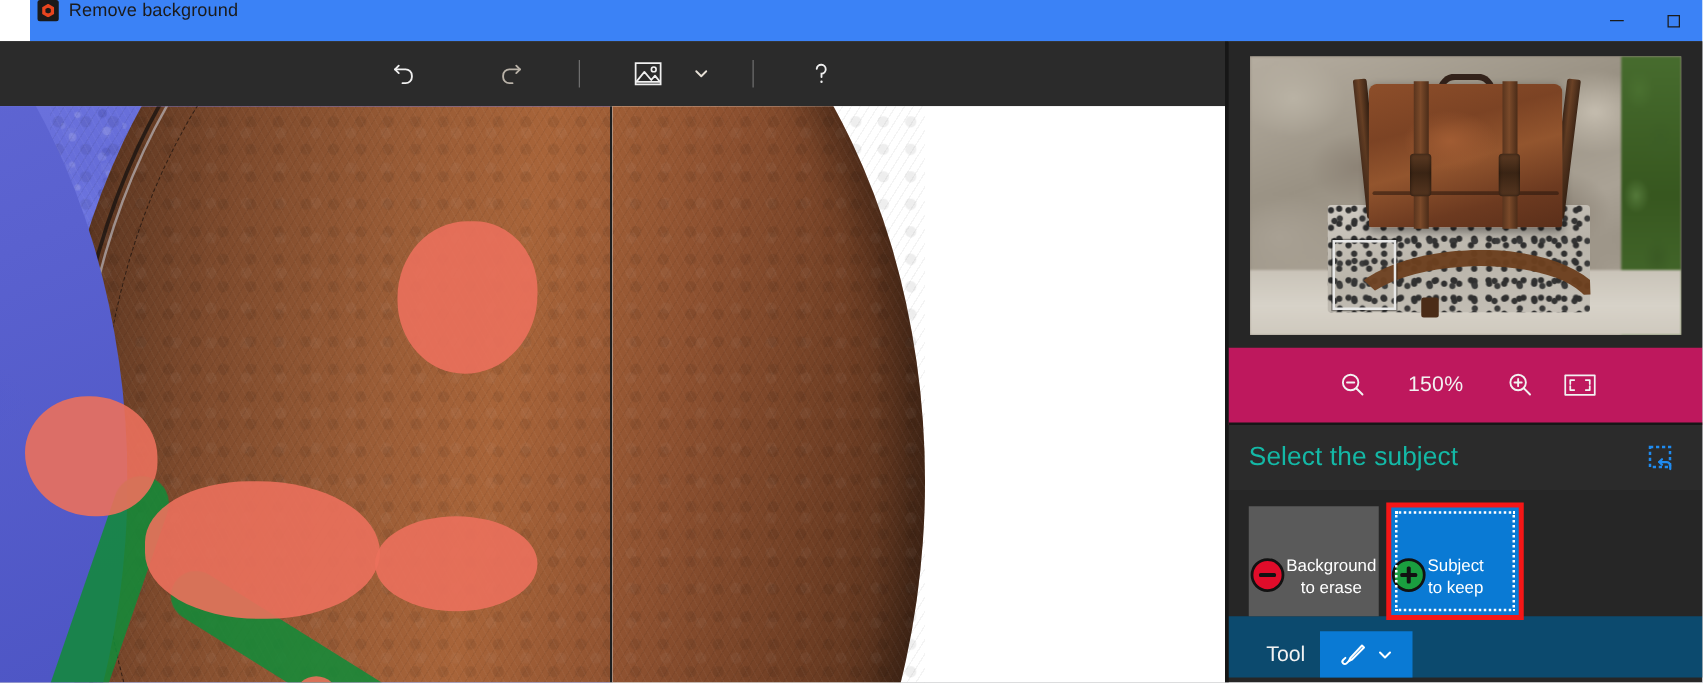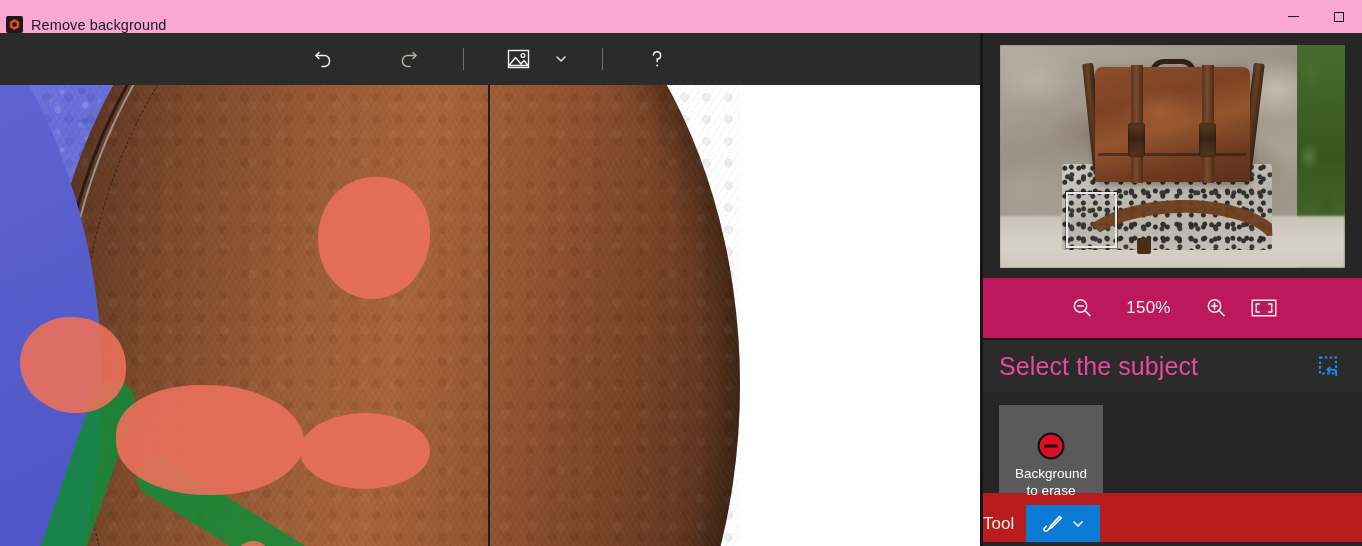--- a/index.html
+++ b/index.html
@@ -18,24 +18,25 @@
     height: 546px;
     display: flex;
     flex-direction: column;
     background: #ffffff;
   }
 
   
   .titlebar {
     height: 33px;
     flex: 0 0 33px;
-    background: #f9a8d4;
-    display: flex;
-    align-items: flex-end;
-    position: relative;
+    background: #3b82f6;
+    display: flex;
+    align-items: flex-start;
+    position: relative;
+    margin-left: 24px;
   }
   .tb-left {
     display: flex;
     align-items: center;
     padding-left: 6px;
     gap: 8px;
   }
   .app-icon {
     width: 17px;
     height: 17px;
@@ -409,22 +410,22 @@
 
   .section-head {
     height: 52px;
     flex: 0 0 52px;
     display: flex;
     align-items: center;
     padding: 0 18px 0 16px;
     background: #2b2b2b;
   }
   .section-title {
-    font-size: 25px;
-    color: #ec4899;
+    font-size: 21px;
+    color: #14b8a6;
     font-weight: 400;
     letter-spacing: .1px;
   }
   .reset-sel-btn {
     margin-left: auto;
     width: 30px; height: 30px;
     display: flex; align-items: center; justify-content: center;
     background: transparent; border: none; cursor: default;
   }
 
@@ -433,21 +434,21 @@
     display: flex;
     gap: 9px;
     padding: 13px 16px 0 16px;
     background: #262626;
   }
   .mode-card {
     width: 104px;
     height: 88px;
     background: #5a5a5a;
     display: flex;
-    flex-direction: column;
+    flex-direction: row;
     align-items: center;
     justify-content: flex-start;
     padding-top: 26px;
     cursor: default;
     position: relative;
     border: none;
   }
   .mode-card.selected {
     background: #0a7ad4;
     outline: 4px solid #f51616;
@@ -471,22 +472,22 @@
     color: #ffffff;
     text-align: center;
     white-space: pre-line;
   }
 
   .tool-row {
     flex: 0 0 auto;
     display: flex;
     align-items: center;
     gap: 12px;
-    padding: 12px 16px 0 0;
-    background: #b91c1c;
+    padding: 12px 16px 0 30px;
+    background: #0c4a6e;
   }
   .tool-label {
     font-size: 17px;
     color: #f2f2f2;
   }
   .tool-picker {
     width: 74px;
     height: 37px;
     background: #0a7ad4;
     display: flex;
@@ -729,20 +730,31 @@
           <span class="mode-icon">
             <svg width="30" height="30" viewBox="0 0 30 30">
               <circle cx="15" cy="15" r="12.4" fill="#e00c2a" stroke="#121212" stroke-width="2.2"></circle>
               <rect x="8.2" y="13.4" width="13.6" height="3.2" rx="1.2" fill="#121212"></rect>
             </svg>
           </span>
           <span class="mode-label">Background
 to erase</span>
         </button>
 
+        <button class="mode-card selected">
+          <span class="mode-icon">
+            <svg width="30" height="30" viewBox="0 0 30 30">
+              <circle cx="15" cy="15" r="12.4" fill="#1a9e3f" stroke="#121212" stroke-width="2.2"></circle>
+              <rect x="8.2" y="13.4" width="13.6" height="3.2" rx="1.2" fill="#121212"></rect>
+              <rect x="13.4" y="8.2" width="3.2" height="13.6" rx="1.2" fill="#121212"></rect>
+            </svg>
+          </span>
+          <span class="mode-label">Subject
+to keep</span>
+        </button>
 
       </div>
 
       <div class="tool-row">
         <div class="tool-label">Tool</div>
         <button class="tool-picker">
           <span>
             <svg width="24" height="24" viewBox="0 0 24 24" fill="none" stroke="#ffffff" stroke-width="1.6" stroke-linecap="round" stroke-linejoin="round">
               <path d="M18.6 4.4 L20.2 6 L10.6 15.6 L8 16.9 L9.3 14.3 Z"></path>
               <path d="M8 16.9 L6.2 18.7 a1.9 1.9 0 0 1 -2.7 -2.7 L5.3 14.3"></path>

